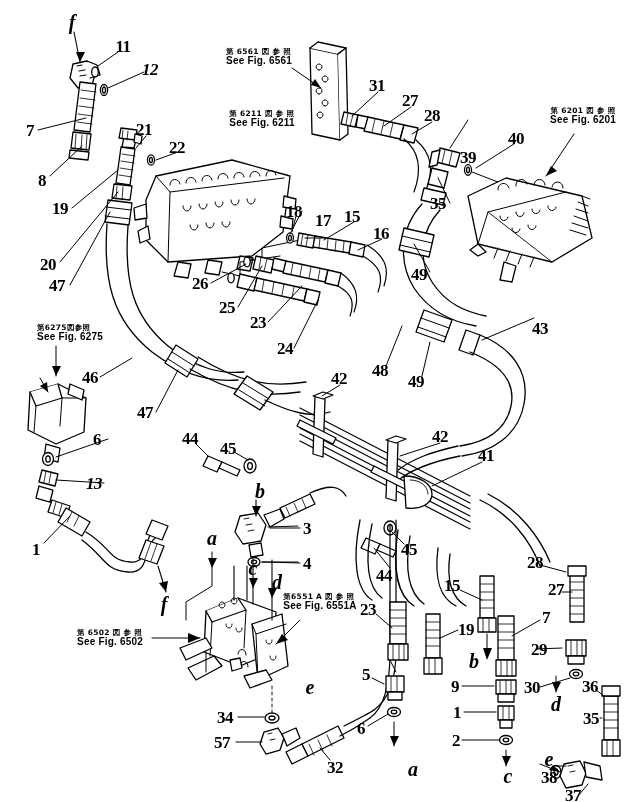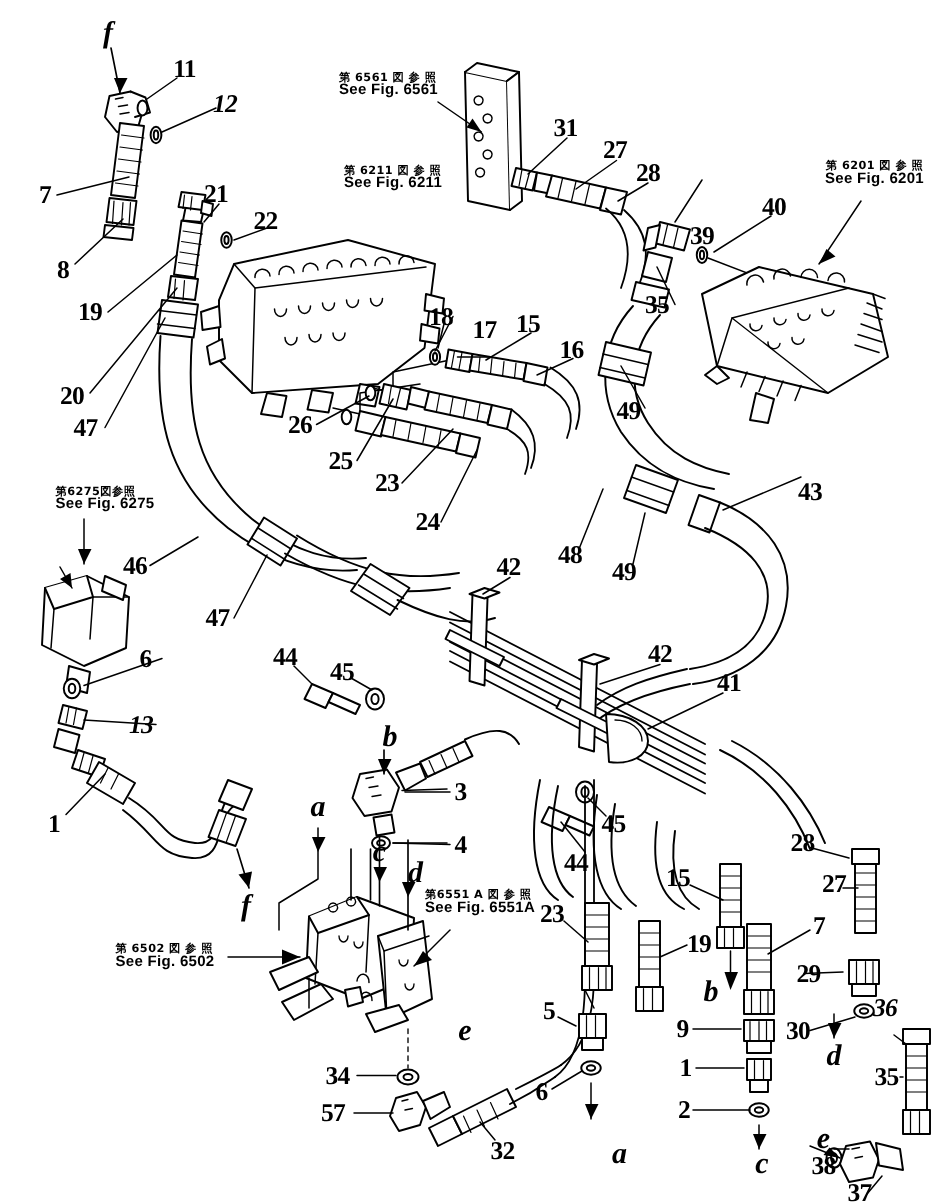--- a/index.html
+++ b/index.html
@@ -560,21 +560,21 @@
       <div class="lbl num" style="left: 222px; top: 742px;">57</div>
       <div class="lbl num" style="left: 335px; top: 767px;">32</div>
       <div class="lbl num" style="left: 368px; top: 609px;">23</div>
       <div class="lbl num" style="left: 466px; top: 629px;">19</div>
       <div class="lbl num" style="left: 452px; top: 585px;">15</div>
       <div class="lbl num" style="left: 546px; top: 617px;">7</div>
       <div class="lbl num" style="left: 535px; top: 562px;">28</div>
       <div class="lbl num" style="left: 556px; top: 589px;">27</div>
       <div class="lbl num" style="left: 527px; top: 649px; margin-left: 12px;">29</div>
       <div class="lbl num" style="left: 532px; top: 687px;">30</div>
-      <div class="lbl num" style="left: 590px; top: 672px; font-style: italic;">36</div>
+      <div class="lbl num" style="left: 590px; top: 686px;">36</div>
       <div class="lbl num" style="left: 591px; top: 718px;">35</div>
       <div class="lbl num" style="left: 366px; top: 674px;">5</div>
       <div class="lbl num" style="left: 361px; top: 728px;">6</div>
       <div class="lbl num" style="left: 455px; top: 686px;">9</div>
       <div class="lbl num" style="left: 457px; top: 712px;">1</div>
       <div class="lbl num" style="left: 456px; top: 740px;">2</div>
       <div class="lbl num" style="left: 549px; top: 777px;">38</div>
       <div class="lbl num" style="left: 573px; top: 795px;">37</div>
     </div>
   <div id="letter-layer">

